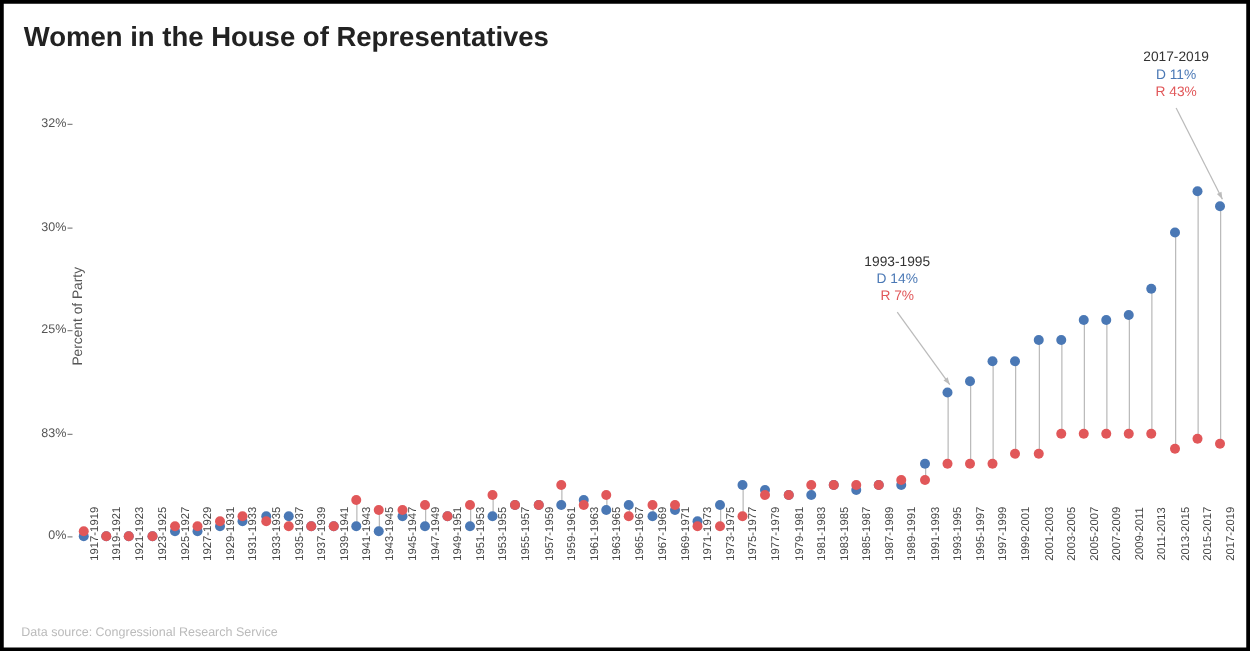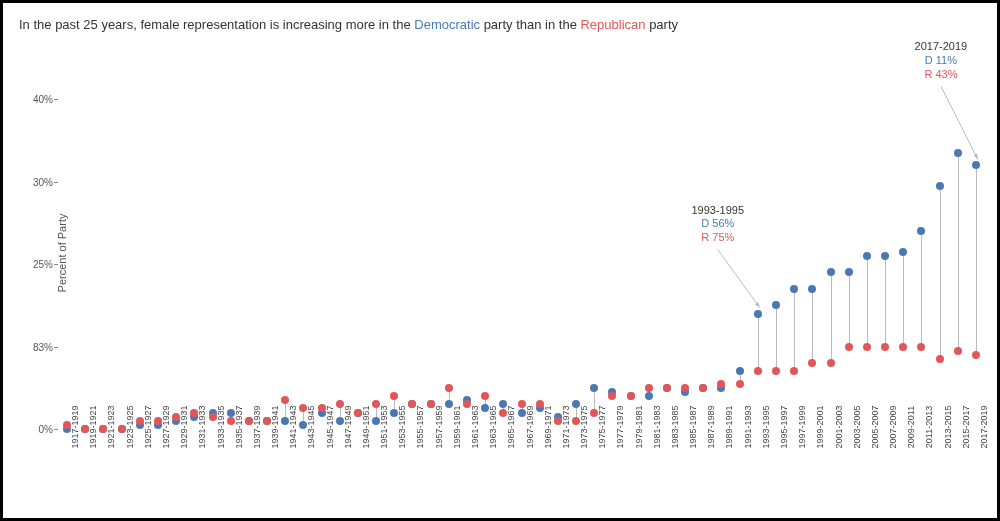--- a/index.html
+++ b/index.html
@@ -26,38 +26,36 @@
   .annot .rline { color: #e15759; }
   .arrow { stroke: #bbb; stroke-width: 1; fill: none; }
   .arrowhead { fill: #bbb; }
   .footer { position: absolute; left: 14px; bottom: 6px; font-size: 10px; color: #bbb; }
 </style>
 </head>
 <body>
 
 <div class="frame">
   <div class="header">
-    <div class="subtitle">
-      <span>In the past 25 years, female representation is increasing more in the </span><span class="dem">Democratic</span><span> party than in the </span><span class="rep">Republican</span><span> party</span>
-    </div>
+    <div class="title">Women in the House of Representatives</div>
   </div>
 
   <div class="y-axis-label" style="left:20px; top:250px;">Percent of Party</div>
 
   <div class="chart-area">
     <div class="plot" id="plot">
         <div class="y-tick-label" style="top: 346px;">0%</div>
         <div class="y-tick-line" style="top: 346px;"></div>
         <div class="y-tick-label" style="top: 263.619px;">83%</div>
         <div class="y-tick-line" style="top: 263.619px;"></div>
         <div class="y-tick-label" style="top: 181.238px;">25%</div>
         <div class="y-tick-line" style="top: 181.238px;"></div>
         <div class="y-tick-label" style="top: 98.8571px;">30%</div>
         <div class="y-tick-line" style="top: 98.8571px;"></div>
-        <div class="y-tick-label" style="top: 16.4762px;">40%</div>
+        <div class="y-tick-label" style="top: 16.4762px;">32%</div>
         <div class="y-tick-line" style="top: 16.4762px;"></div>
         <div class="stem" style="left: 9.08824px; top: 341.881px; height: 4.11905px;"></div>
         <div class="dot d" style="left: 9.08824px; top: 346px;"></div>
         <div class="dot r" style="left: 9.08824px; top: 341.881px;"></div>
         <div class="stem" style="left: 27.2647px; top: 346px; height: 0px;"></div>
         <div class="dot d" style="left: 27.2647px; top: 346px;"></div>
         <div class="dot r" style="left: 27.2647px; top: 346px;"></div>
         <div class="stem" style="left: 45.4412px; top: 346px; height: 0px;"></div>
         <div class="dot d" style="left: 45.4412px; top: 346px;"></div>
         <div class="dot r" style="left: 45.4412px; top: 346px;"></div>
@@ -200,22 +198,22 @@
         <div class="dot d" style="left: 881.559px; top: 102.976px;"></div>
         <div class="dot r" style="left: 881.559px; top: 275.976px;"></div>
         <div class="stem" style="left: 899.735px; top: 70.0238px; height: 197.714px;"></div>
         <div class="dot d" style="left: 899.735px; top: 70.0238px;"></div>
         <div class="dot r" style="left: 899.735px; top: 267.738px;"></div>
         <div class="stem" style="left: 917.912px; top: 82.381px; height: 189.476px;"></div>
         <div class="dot d" style="left: 917.912px; top: 82.381px;"></div>
         <div class="dot r" style="left: 917.912px; top: 271.857px;"></div>
         <div class="annot" style="left: 619.794px; top: 120.667px; width: 80px;">
           <div>1993-1995</div>
-          <div class="dline">D 56%</div>
-          <div class="rline">R 75%</div>
+          <div class="dline">D 14%</div>
+          <div class="rline">R 7%</div>
         </div>
         <svg width="927" height="346" style="position: absolute; left: 0px; top: 0px; pointer-events: none;">
           <path d="M 659.7941176470588 166.66666666666669 L 701.7941176470588 224.66666666666669" class="arrow"></path>
           <polygon points="701.7941176470588,224.66666666666669 696.8220455010852,221.30831907071516 700.1547740328002,218.89496392705945" class="arrowhead"></polygon>
         </svg>
         <div class="annot" style="left: 842.912px; top: -42.619px; width: 80px;">
           <div>2017-2019</div>
           <div class="dline">D 11%</div>
           <div class="rline">R 43%</div>
         </div>
@@ -272,13 +270,14 @@
         <div class="x-lab" style="left: 811.853px;">2005-2007</div>
         <div class="x-lab" style="left: 830.029px;">2007-2009</div>
         <div class="x-lab" style="left: 848.206px;">2009-2011</div>
         <div class="x-lab" style="left: 866.382px;">2011-2013</div>
         <div class="x-lab" style="left: 884.559px;">2013-2015</div>
         <div class="x-lab" style="left: 902.735px;">2015-2017</div>
         <div class="x-lab" style="left: 920.912px;">2017-2019</div>
       </div>
   </div>
 
+  <div class="footer">Data source: Congressional Research Service</div>
 </div>
 
 </body></html>

